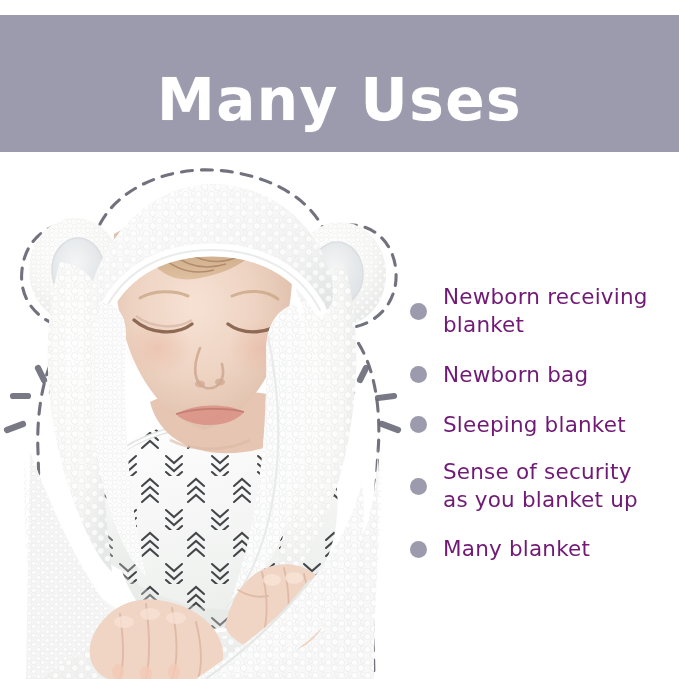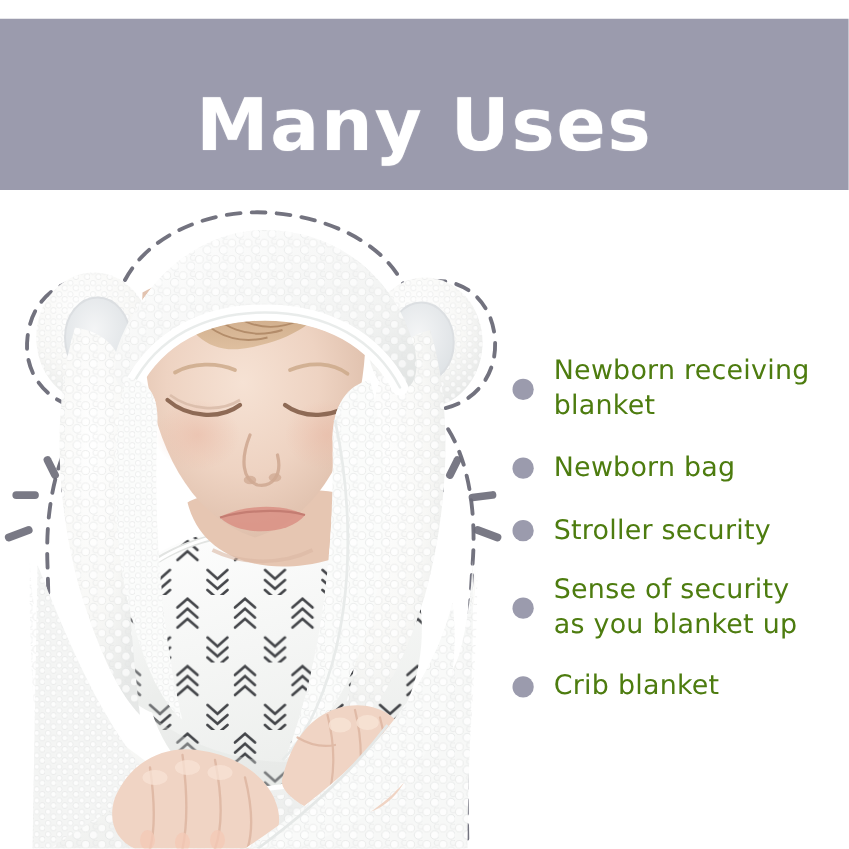--- a/index.html
+++ b/index.html
@@ -64,21 +64,21 @@
     min-height:34px;
   }
   .use-bullet {
     flex:0 0 auto;
     width:17px; height:17px;
     border-radius:50%;
     background:#9b9bad;
     margin-right:16px;
   }
   .use-label {
-    color:#4d7c0f;
+    color:#701a75;
     font-family:"DejaVu Sans", sans-serif;
     font-size:21.5px;
     line-height:1.32;
     letter-spacing:0.2px;
     font-weight:400;
     white-space:pre-line;
   }
   .use-item.two-line { margin-bottom:18px; }
 </style>
 </head>
@@ -372,29 +372,29 @@
 blanket</span>
     </div>
 
     <div class="use-item">
       <span class="use-bullet"></span>
       <span class="use-label">Newborn bag</span>
     </div>
 
     <div class="use-item">
       <span class="use-bullet"></span>
-      <span class="use-label">Stroller security</span>
+      <span class="use-label">Sleeping blanket</span>
     </div>
 
     <div class="use-item two-line">
       <span class="use-bullet"></span>
       <span class="use-label">Sense of security
 as you blanket up</span>
     </div>
 
     <div class="use-item">
       <span class="use-bullet"></span>
-      <span class="use-label">Crib blanket</span>
+      <span class="use-label">Many blanket</span>
     </div>
 
   </div>
 
 </div>
 
 </body></html>

